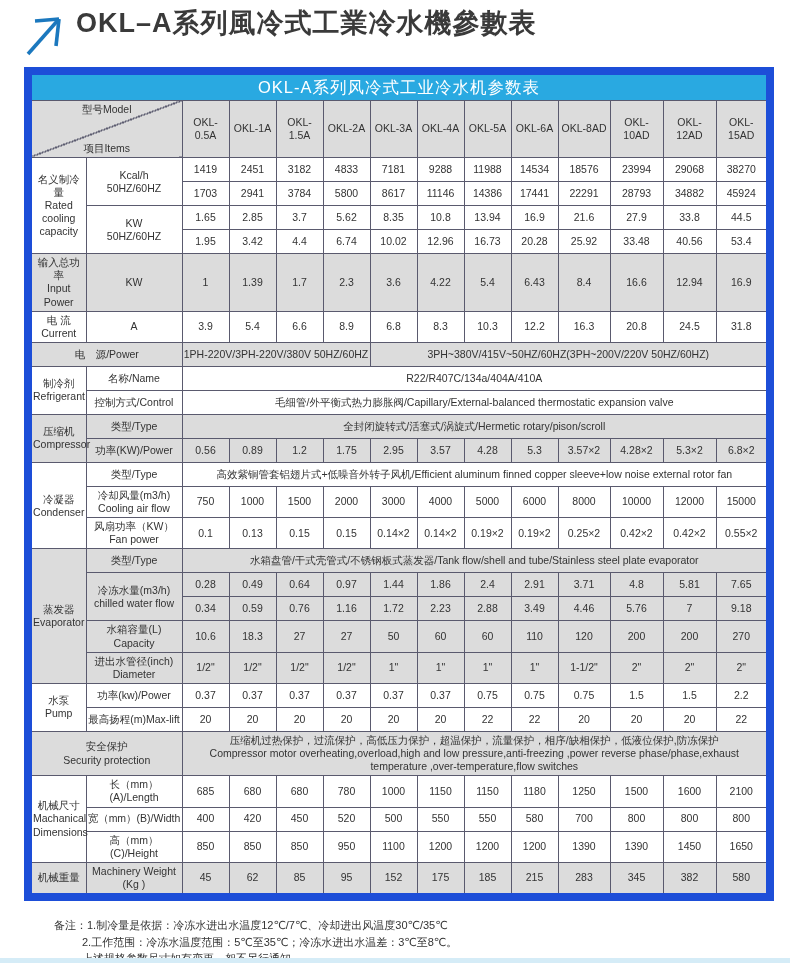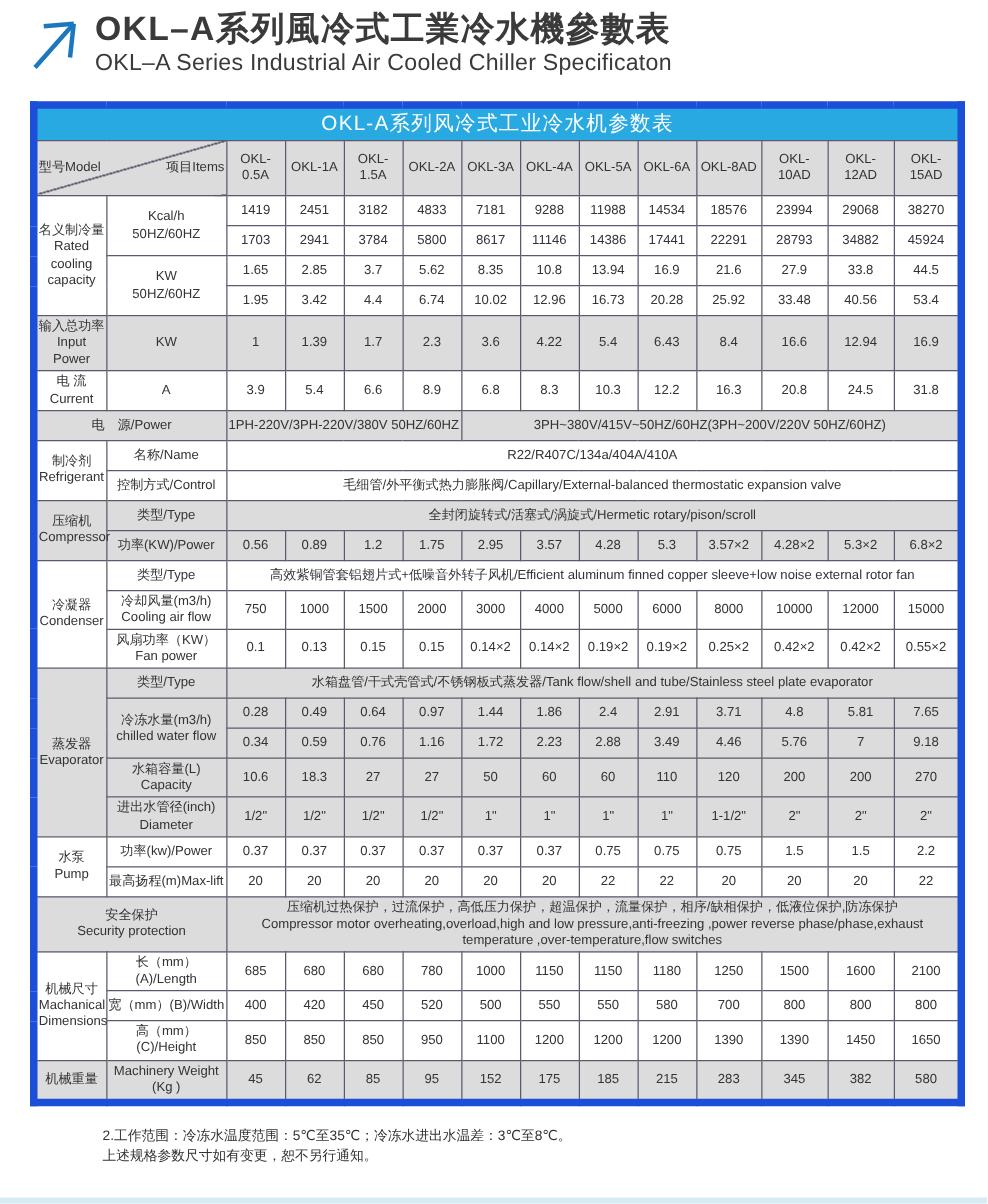--- a/index.html
+++ b/index.html
@@ -9,41 +9,41 @@
     font-family:"Liberation Sans","DejaVu Sans",sans-serif; color:#333;
   }
   
   .page-header { display:flex; align-items:flex-start; padding:8px 0 0 14px; }
   .arrow-box { width:58px; height:52px; flex:0 0 58px; }
   .titles { padding-left:4px; }
   .title-zh { font-size:27px; color:#3a3a3a; font-weight:600; letter-spacing:1px; line-height:1.15; }
   .title-en { font-size:18.5px; color:#3a3a3a; font-weight:400; letter-spacing:0.2px; }
   
   table.spec {
-    margin:20px 0 0 24px; width:742px; border-collapse:collapse;
-    border:6px solid #1d4ed8; table-layout:fixed;
+    margin:7px 0 0 24px; width:742px; border-collapse:collapse;
+    border:8px solid #1d4ed8; table-layout:fixed;
   }
   table.spec td, table.spec th {
     border:1px solid #5a5a6e; font-size:10.5px; font-weight:400;
     text-align:center; vertical-align:middle; color:#333;
     white-space:pre-line; padding:2px 1px; height:24px; line-height:1.25;
   }
   .banner-cell {
     background:#29a9e1; color:#ffffff !important; font-size:16.5px !important;
     height:27px !important; letter-spacing:1px; font-weight:400;
   }
   thead th.model { background:#dcdcdc; height:29px; font-size:10.5px; }
   th.corner {
     background-color:#dcdcdc;
     background-image:linear-gradient(to bottom right,
       transparent calc(50% - 0.7px), #5a5a6e calc(50% - 0.7px),
       #5a5a6e calc(50% + 0.7px), transparent calc(50% + 0.7px));
     padding:0 5px;
   }
-  .corner-inner { display:flex; justify-content:space-between; align-items:center; height:100%; }
+  .corner-inner { display:flex; justify-content:space-between; align-items:center; height:100%;flex-direction:column; }
   .corner-inner span { font-size:10.5px; white-space:nowrap; }
   tr.shade td { background:#dcdcdc; }
   td.left { text-align:left; padding:3px 7px; }
   td.group { padding:2px 2px; }
   
   .notes { margin:16px 0 0 54px; font-size:11px; color:#333; line-height:16.5px; }
   .note-line { white-space:pre-wrap; }
   .note-line.indent { padding-left:28px; }
   .bottom-bar { position:absolute; left:0; bottom:0; width:790px; height:5px; background:#d5ecf7; }
 </style>
@@ -53,21 +53,20 @@
 <div class="page-header">
   <div class="arrow-box">
     <svg width="58" height="52" viewBox="0 0 58 52">
       <line x1="14" y1="46" x2="45" y2="11" stroke="#1b78be" stroke-width="3.6"></line>
       <line x1="21" y1="13" x2="45" y2="11" stroke="#1b78be" stroke-width="3.6"></line>
       <line x1="45" y1="11" x2="42" y2="38" stroke="#1b78be" stroke-width="3.6"></line>
     </svg>
   </div>
   <div class="titles">
     <div class="title-zh">OKL–A系列風冷式工業冷水機參數表</div>
-    <div class="title-en">OKL–A Series Industrial Air Cooled Chiller Specificaton</div>
   </div>
 </div>
 
 <table class="spec">
   <thead>
     <tr>
       <td class="banner-cell" colspan="14">OKL-A系列风冷式工业冷水机参数表</td>
     </tr>
     <tr>
       <th class="corner" colspan="2">
@@ -448,19 +447,20 @@
         <td class="val">283</td>
         <td class="val">345</td>
         <td class="val">382</td>
         <td class="val">580</td>
       </tr>
     </tbody>
 </table>
 
 <div class="notes">
   <div>
+      <div class="note-line">备注：1.制冷量是依据：冷冻水进出水温度12℃/7℃、冷却进出风温度30℃/35℃</div>
       <div class="note-line indent">2.工作范围：冷冻水温度范围：5℃至35℃；冷冻水进出水温差：3℃至8℃。</div>
       <div class="note-line indent">上述规格参数尺寸如有变更，恕不另行通知。</div>
     </div>
 
 </div>
 
 <div class="bottom-bar"></div>
 
 </body></html>

